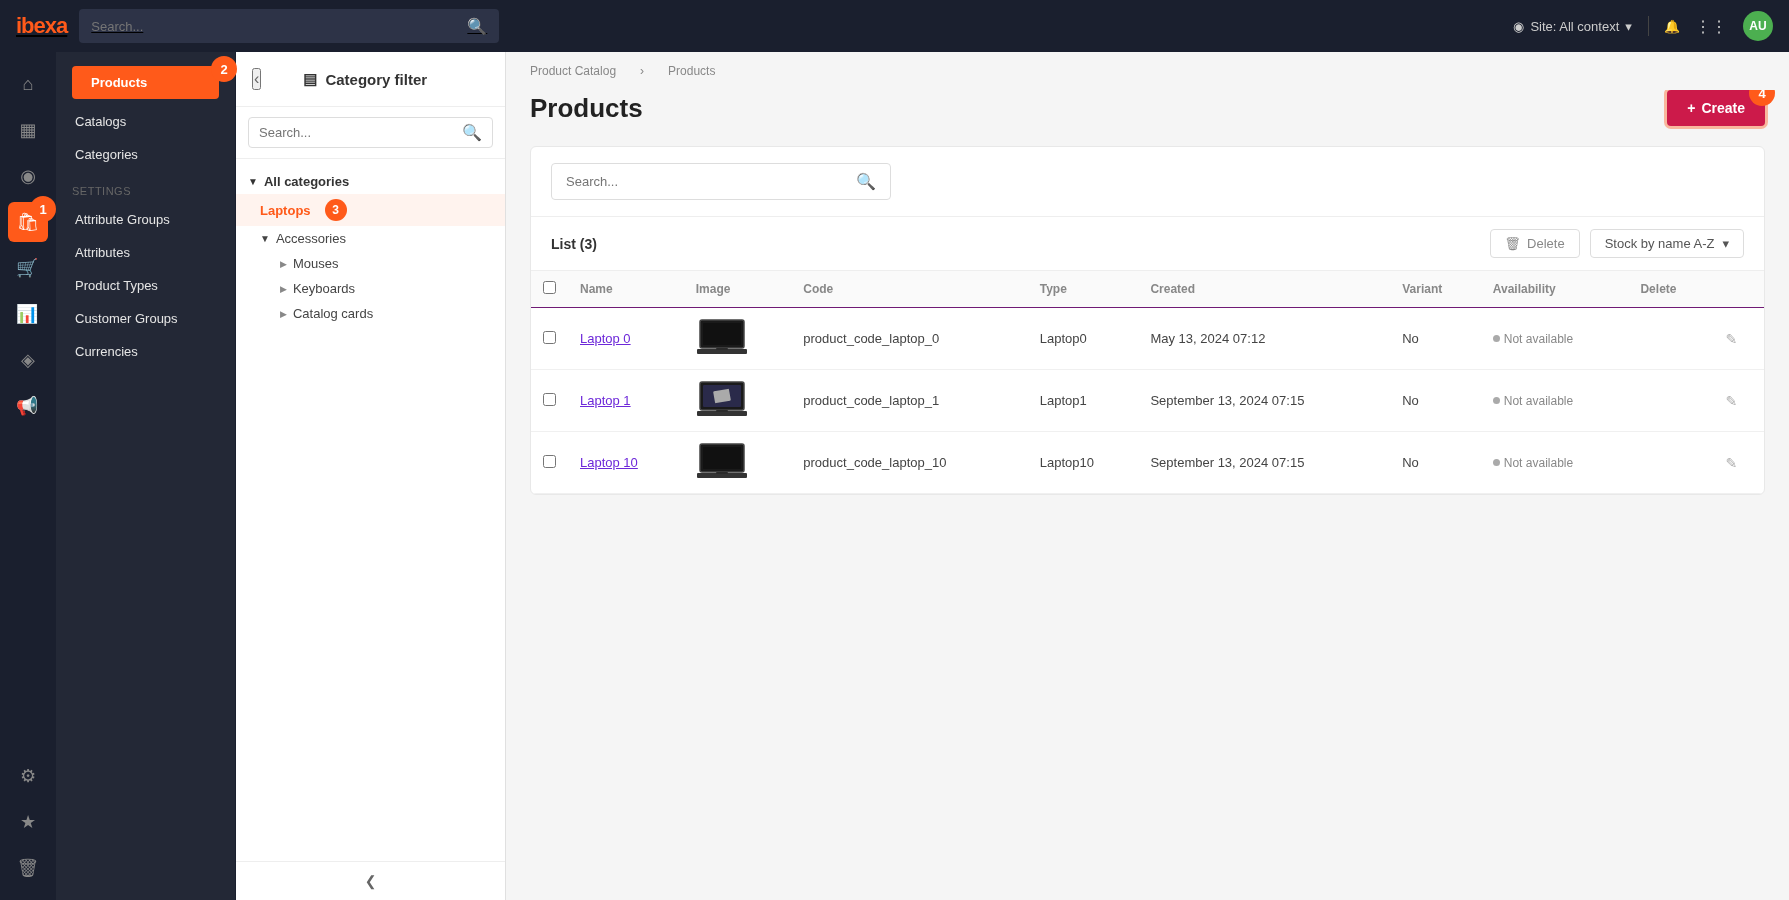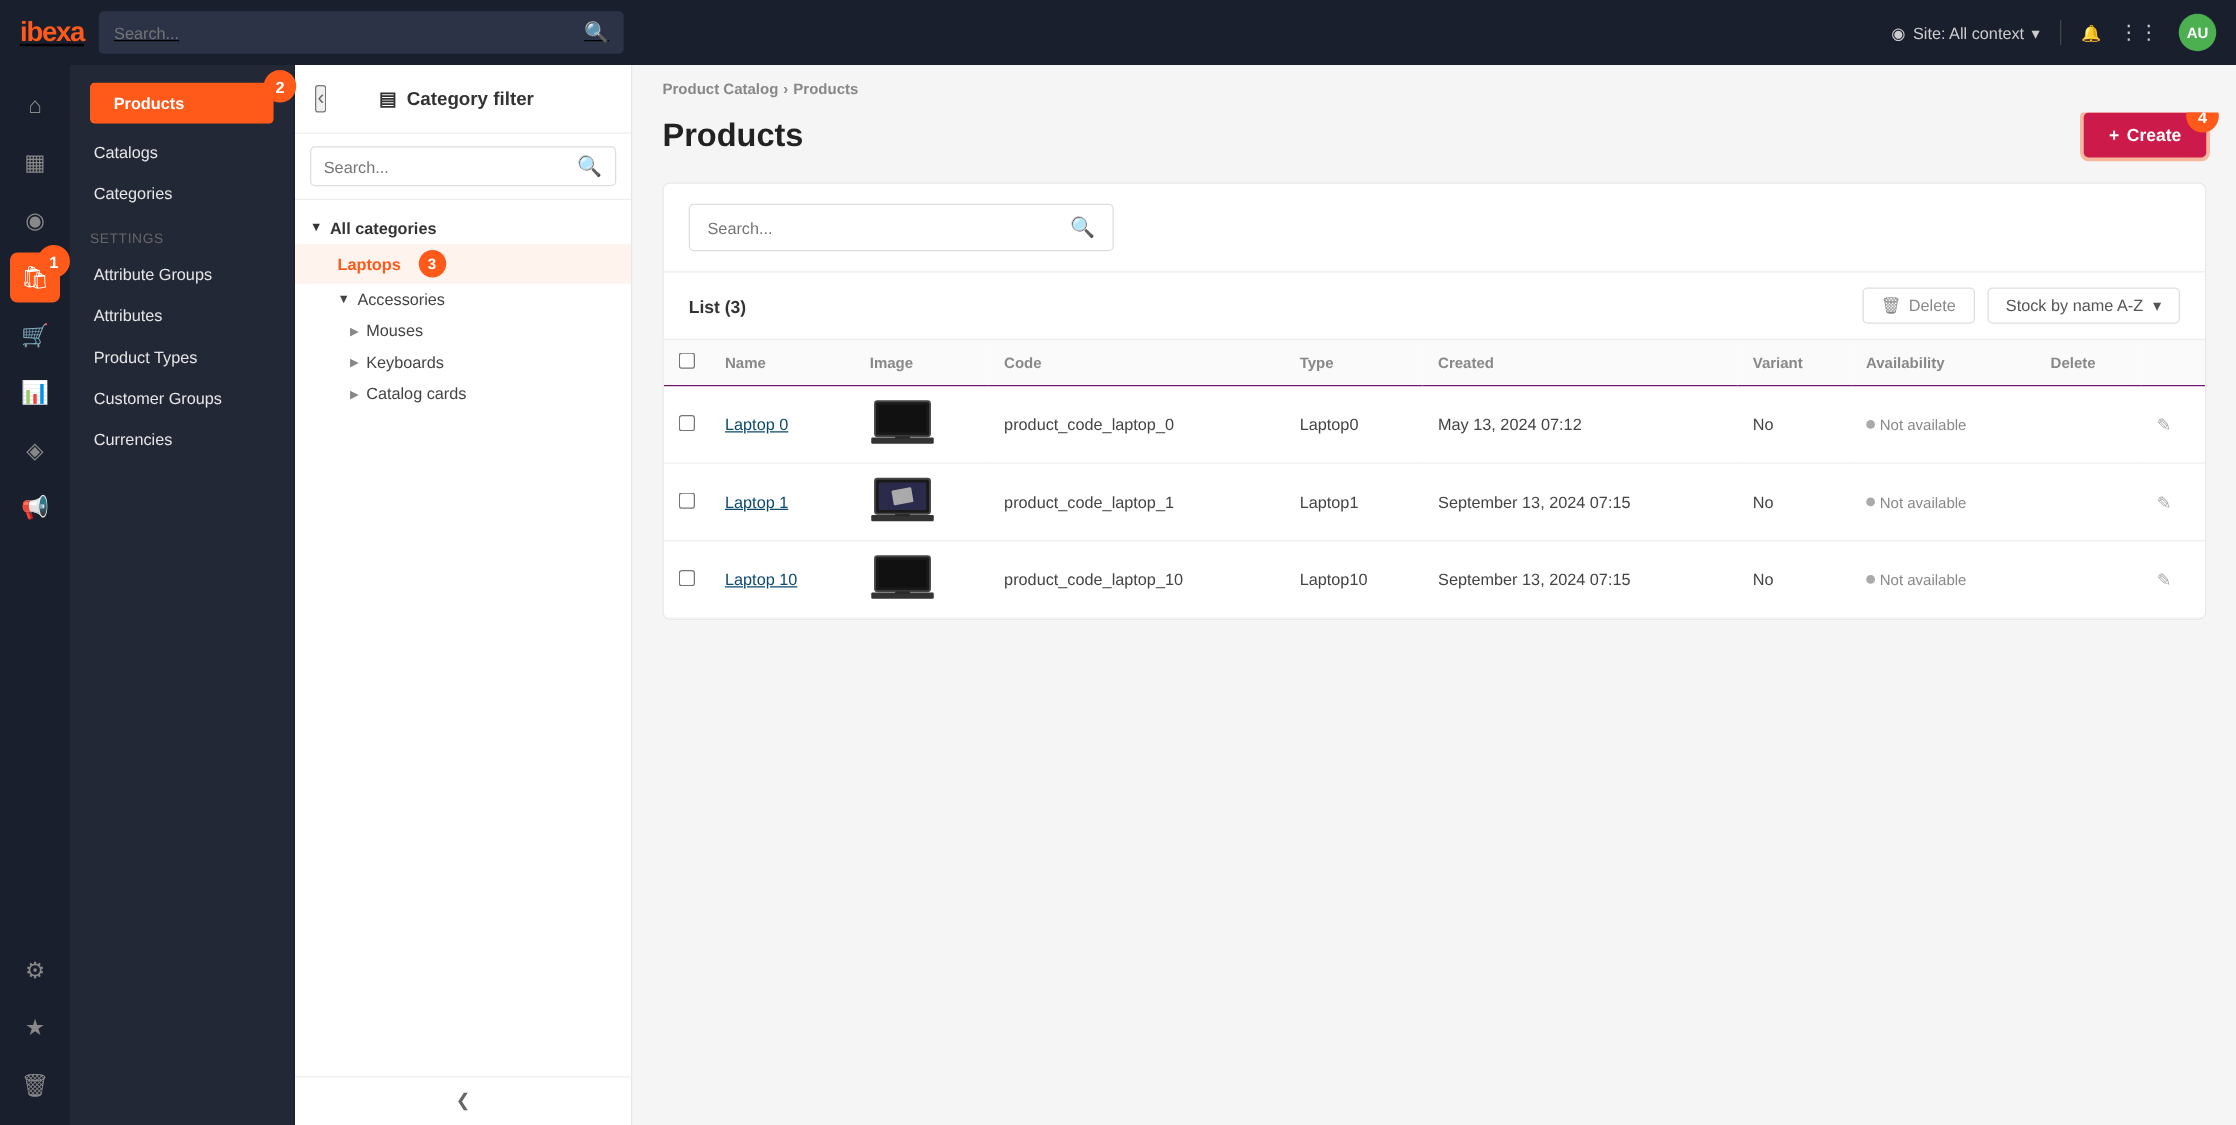--- a/index.html
+++ b/index.html
@@ -70,26 +70,26 @@
       border-radius: 4px; padding: 5px 10px; gap: 6px;
     }
     .category-search-inner input { border: none; outline: none; font-size: 13px; flex: 1; color: #555; }
     .category-tree { flex: 1; overflow-y: auto; padding: 10px 0; }
     .tree-item {
       padding: 5px 16px 5px 12px; font-size: 13px; color: #444; cursor: pointer;
       display: flex; align-items: center; gap: 6px;
     }
     .tree-item.selected { background: #fff3ee; color: #ff5a1a; font-weight: 600; }
     .tree-item.root { font-weight: 600; color: #333; padding-left: 12px; }
-    .tree-indent-1 { padding-left: 34px; }
+    .tree-indent-1 { padding-left: 24px; }
     .tree-indent-2 { padding-left: 44px; }
 
     
     .main-content { flex: 1; display: flex; flex-direction: column; background: #f5f5f5; overflow: hidden; }
-    .breadcrumb { padding: 12px 24px; font-size: 12px; color: #888; display: flex; gap: 4px; align-items: center; background: #f5f5f5; font-weight: bold; }
+    .breadcrumb { padding: 12px 24px; font-size: 12px; color: #888; display: flex; gap: 24px; align-items: center; background: #f5f5f5; }
     .breadcrumb a { color: #888; text-decoration: none; }
     .content-area { flex: 1; padding: 0 24px 24px; overflow-y: auto; }
     .page-header { display: flex; align-items: center; justify-content: space-between; margin-bottom: 20px; }
     .page-title { font-size: 26px; font-weight: 700; color: #222; }
     .create-btn {
       background: #cc1a4a; color: #fff; border: none; border-radius: 4px;
       padding: 10px 20px; font-size: 14px; font-weight: 600; cursor: pointer;
       display: flex; align-items: center; gap: 6px;
       box-shadow: 0 0 0 3px rgba(255,90,26,0.4);
     }
@@ -119,21 +119,21 @@
       display: flex; align-items: center; gap: 8px;
     }
 
     
     .products-table { width: 100%; border-collapse: collapse; }
     .products-table th {
       text-align: left; font-size: 12px; color: #888; font-weight: 600;
       padding: 10px 12px; border-bottom: 1px solid #701a75; background: #fafafa;
     }
     .products-table td { padding: 10px 12px; font-size: 13px; color: #444; border-bottom: 1px solid #f0f0f0; vertical-align: middle; }
-    .product-name-link { color: #0c4a6e; text-decoration: underline; cursor: pointer; }
+    .product-name-link { color: #6d28d9; text-decoration: underline; cursor: pointer; }
     .not-avail { color: #888; font-size: 12px; display: flex; align-items: center; gap: 4px; }
     .dot { width: 7px; height: 7px; border-radius: 50%; background: #aaa; display: inline-block; }
     .edit-icon { color: #aaa; cursor: pointer; font-size: 14px; }
     .checkbox-col { width: 30px; }
 
     
     .step-badge {
       position: absolute; width: 26px; height: 26px; border-radius: 50%;
       background: #ff5a1a; color: #fff; font-size: 13px; font-weight: 700;
       display: flex; align-items: center; justify-content: center; z-index: 10;

